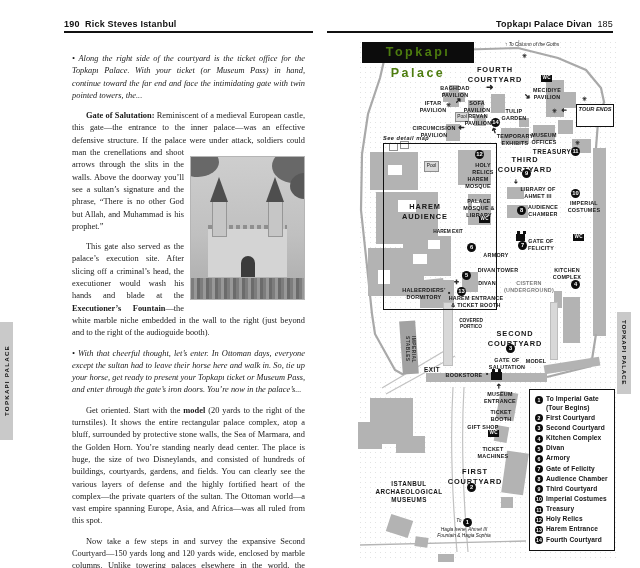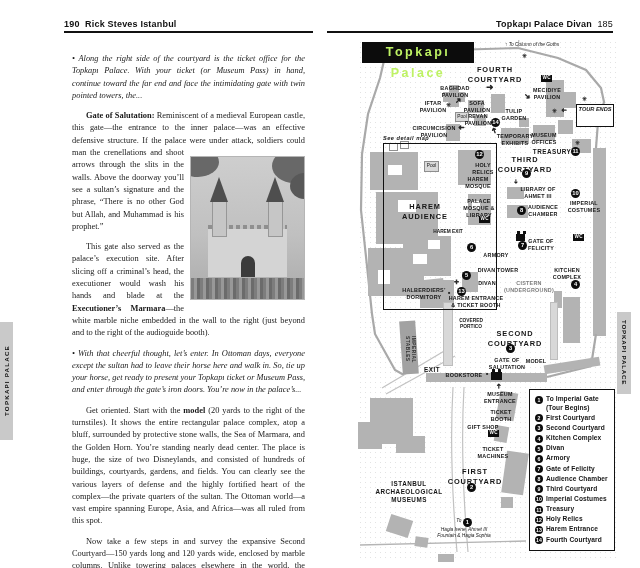--- a/index.html
+++ b/index.html
@@ -42,21 +42,21 @@
   .map{position:absolute;left:358px;top:40px;width:258px;height:522px;overflow:hidden;
        background-image:radial-gradient(#e3e3e3 .6px,transparent .7px);background-size:5px 5px;
        font-family:"Liberation Sans",sans-serif;}
   .walls{position:absolute;left:0;top:0;}
   .b{position:absolute;background:#b3b3b3;}
   .cut{position:absolute;background:#fff;}
   .cell{position:absolute;background:#fff;border:1px solid #909090;box-sizing:border-box;}
   .light{background:#d8d8d8;border:1px solid #bdbdbd;box-sizing:border-box;}
   .dark{background:#a2a2a2;}
   .poolb{position:absolute;background:#d9d9d9;border:1px solid #8e8e8e;box-sizing:border-box;}
-  .map-title{position:absolute;left:4px;top:2px;width:112px;height:21px;background:#0c0c0c;color:#bef264;
+  .map-title{position:absolute;left:4px;top:2px;width:112px;height:21px;background:#0c0c0c;color:#4d7c0f;
        font:bold 12.5px/21px "Liberation Sans",sans-serif;letter-spacing:2.5px;text-align:center;}
   .lbl{position:absolute;font:bold 5.4px/1.25 "Liberation Sans",sans-serif;letter-spacing:.25px;
        color:#161616;text-align:center;}
   .lbl-lg{font-size:7.4px;letter-spacing:.9px;line-height:1.3;}
   .lbl-md{font-size:6.3px;letter-spacing:.5px;}
   .lbl-it{font-style:italic;font-weight:bold;}
   .lbl-tiny{font-size:4.8px;font-style:italic;font-weight:normal;letter-spacing:0;}
   .lbl-hollow{color:#7c7c7c;}
   .vert{writing-mode:vertical-rl;font-size:4.8px;letter-spacing:.5px;}
   .mk{position:absolute;width:9px;height:9px;border-radius:50%;background:#0d0d0d;color:#fff;
@@ -95,21 +95,21 @@
         <span class="ph-fol" style="right:-12px;top:-8px;width:44px;height:34px;"></span>
         <span class="ph-fol" style="right:-16px;top:16px;width:30px;height:26px;background:#585858;"></span>
         <span class="ph-wall"></span>
         <span class="ph-tower" style="left:21px;"></span>
         <span class="ph-tower" style="right:21px;"></span>
         <span class="ph-door"></span>
         <span class="ph-crowd"></span>
       </span>
       <b>Gate of Salutation:</b><span> Reminiscent of a medieval European castle, this gate—the entrance to the inner palace—was an effective defensive structure. If the palace were under attack, soldiers could man the crenellations and shoot arrows through the slits in the walls. Above the doorway you’ll see a sultan’s signature and the phrase, “There is no other God but Allah, and Muhammad is his prophet.”</span>
     </p>
-    <p class="ind"><span>This gate also served as the palace’s execution site. After slicing off a criminal’s head, the executioner would wash his hands and blade at the </span><b>Executioner’s Marmara</b><span>—the white marble niche embedded in the wall to the right (just beyond and to the right of the audioguide booth).</span></p>
+    <p class="ind"><span>This gate also served as the palace’s execution site. After slicing off a criminal’s head, the executioner would wash his hands and blade at the </span><b>Executioner’s Fountain</b><span>—the white marble niche embedded in the wall to the right (just beyond and to the right of the audioguide booth).</span></p>
     <p class="it">• With that cheerful thought, let’s enter. In Ottoman days, everyone except the sultan had to leave their horse here and walk in. So, tie up your horse, get ready to present your Topkapı ticket or Museum Pass, and enter through the gate’s iron doors. You’re now in the palace’s...</p>
     <p class="ind"><span>Get oriented. Start with the </span><b>model</b><span> (20 yards to the right of the turnstiles). It shows the entire rectangular palace complex, atop a bluff, surrounded by protective stone walls, the Sea of Marmara, and the Golden Horn. You’re standing nearly dead center. The place is huge, the size of two Disneylands, and consisted of hundreds of buildings, courtyards, gardens, and fields. You can clearly see the various layers of defense and the highly fortified heart of the complex—the private quarters of the sultan. The Ottoman world—a vast empire spanning Europe, Asia, and Africa—was all ruled from this spot.</span></p>
     <p class="ind">Now take a few steps in and survey the expansive Second Courtyard—150 yards long and 120 yards wide, enclosed by marble columns. Unlike towering palaces elsewhere in the world, the Topkapı Palace is a low-rise structure of one- or two-story buildings. It grew over the centuries, as each sultan added on, in a funhouse of architectural styles. This particular courtyard took shape under Süleyman the Magnificent (c. 1520-1560), who helped turn Mehmet II’s stark fortress into a luxurious home.</p>
 
   </div>
 
   <div class="tab tab-l">TOPKAPI PALACE</div>
 
   <div class="pghead" style="right:27px;"><span>Topkapı Palace Divan</span>&nbsp;&nbsp;<span style="font-weight:normal;">185</span></div>
   <div class="rule" style="left:327px;width:286px;"></div>

